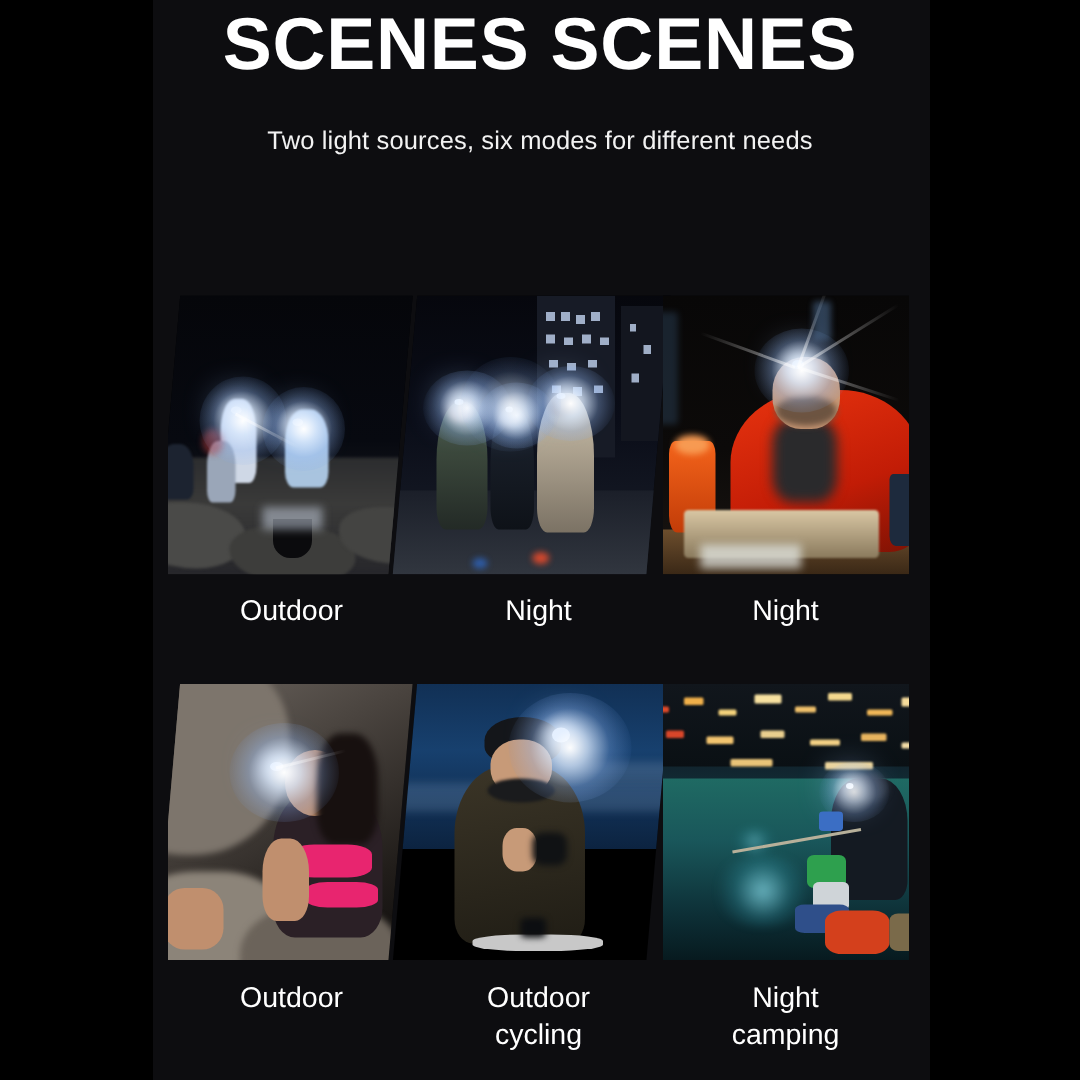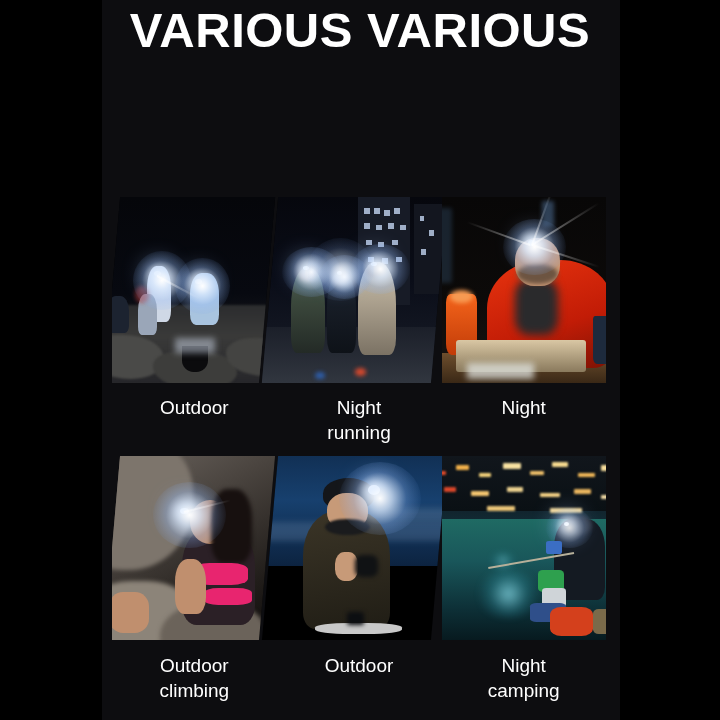--- a/index.html
+++ b/index.html
@@ -195,21 +195,22 @@
   .fish .gear { position:absolute; border-radius:18%; }
   .fish .rod { position:absolute; height:2px; background:#b7b09a; transform-origin:right center; }
 </style>
 </head>
 <body>
 
 <div class="page">
   <div class="panel"></div>
 
   <div class="header">
-    <div class="headline-white">VARIOUS VARIOUS</div>
+    <div class="headline-white">SCENES SCENES</div>
+    <div class="subhead">Two light sources, six modes for different needs</div>
   </div>
 
   <div class="row row-top">
 
     <div class="tile t1 skew-left">
       <div class="inner">
         <div class="scene camp">
           <div class="ground"></div>
           <div class="rock" style="left:-6%;bottom:2%;width:42%;height:24%;"></div>
           <div class="rock" style="left:30%;bottom:-4%;width:46%;height:22%;background:#3d3d3b;"></div>
@@ -297,21 +298,20 @@
       </div>
     </div>
   </div>
 
   <div class="caps caps-top">
     <div class="cap">
       <span>Outdoor</span>
     </div>
     <div class="cap">
       <span>Night</span>
-      <span class="l2">running</span>
     </div>
     <div class="cap">
       <span>Night</span>
     </div>
   </div>
 
   <div class="row row-bottom">
 
     <div class="tile t1 skew-left">
       <div class="inner">
@@ -388,24 +388,24 @@
           <div class="gear" style="left:84%;bottom:3%;width:16%;height:14%;background:#7a6a4a;"></div>
           <div class="gear" style="left:60%;top:46%;width:8%;height:7%;background:#3b6ec4;"></div>
         </div>
       </div>
     </div>
   </div>
 
   <div class="caps caps-bottom">
     <div class="cap">
       <span>Outdoor</span>
-      <span class="l2">climbing</span>
     </div>
     <div class="cap">
       <span>Outdoor</span>
+      <span class="l2">cycling</span>
     </div>
     <div class="cap">
       <span>Night</span>
       <span class="l2">camping</span>
     </div>
   </div>
 
 </div>
 
 </body></html>

